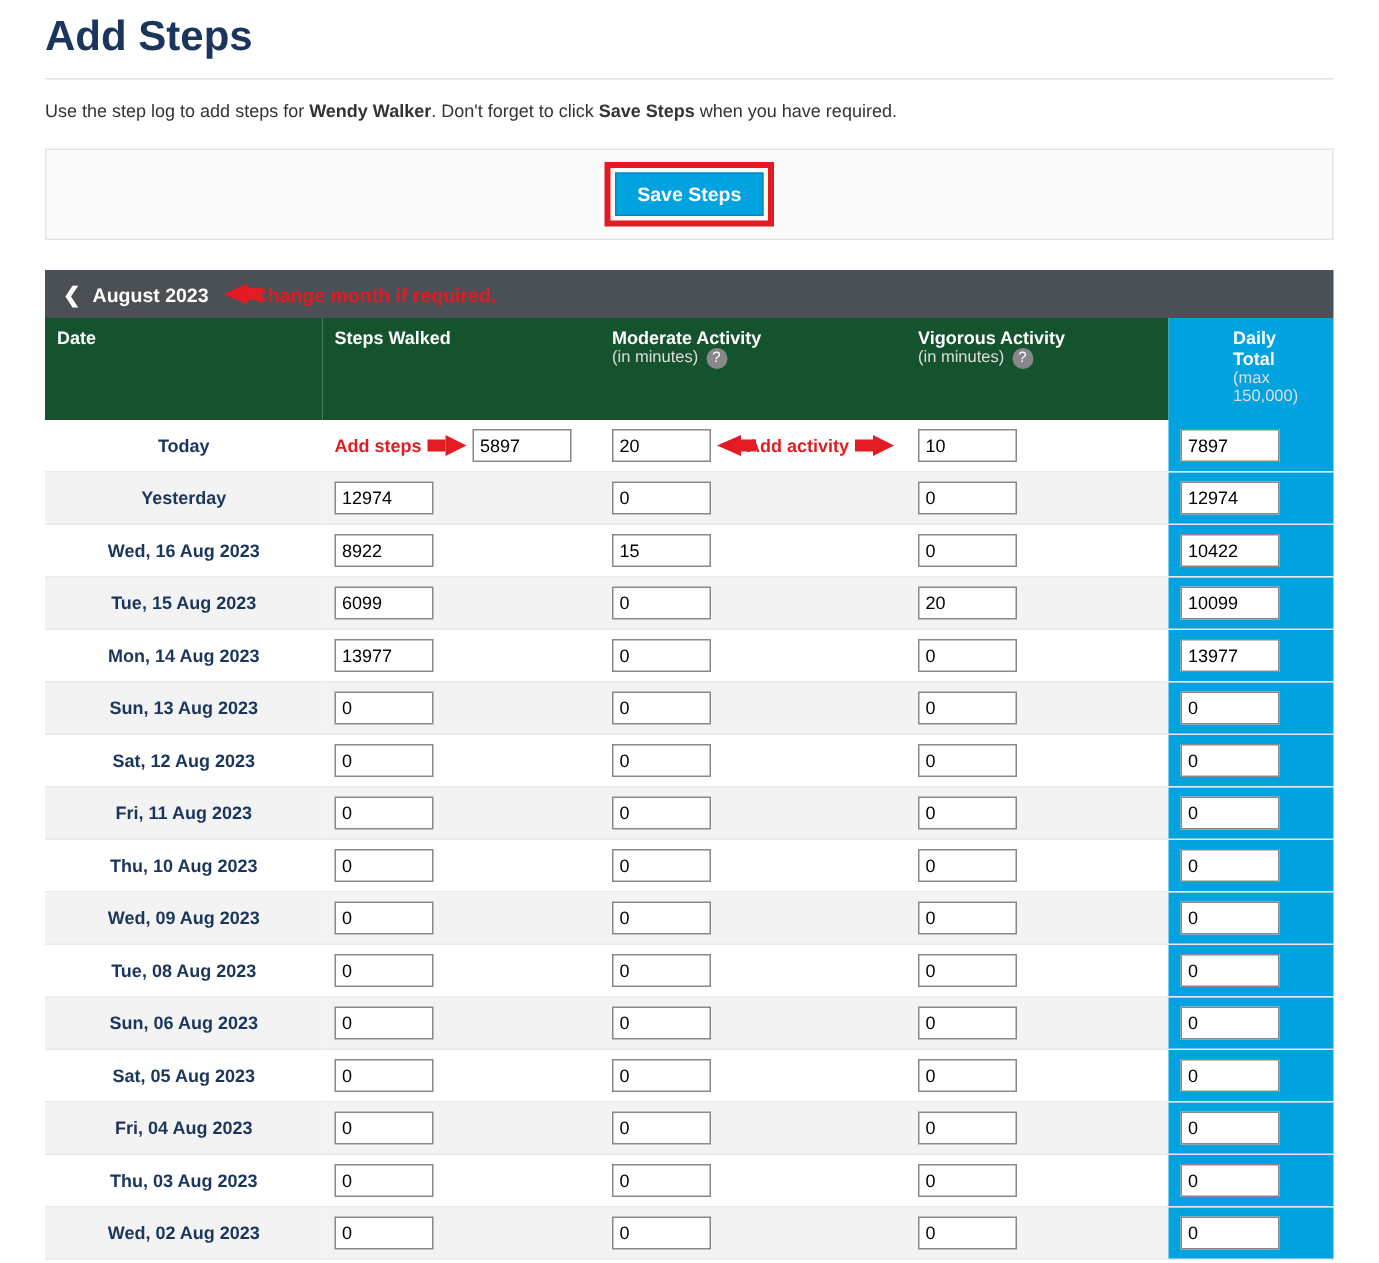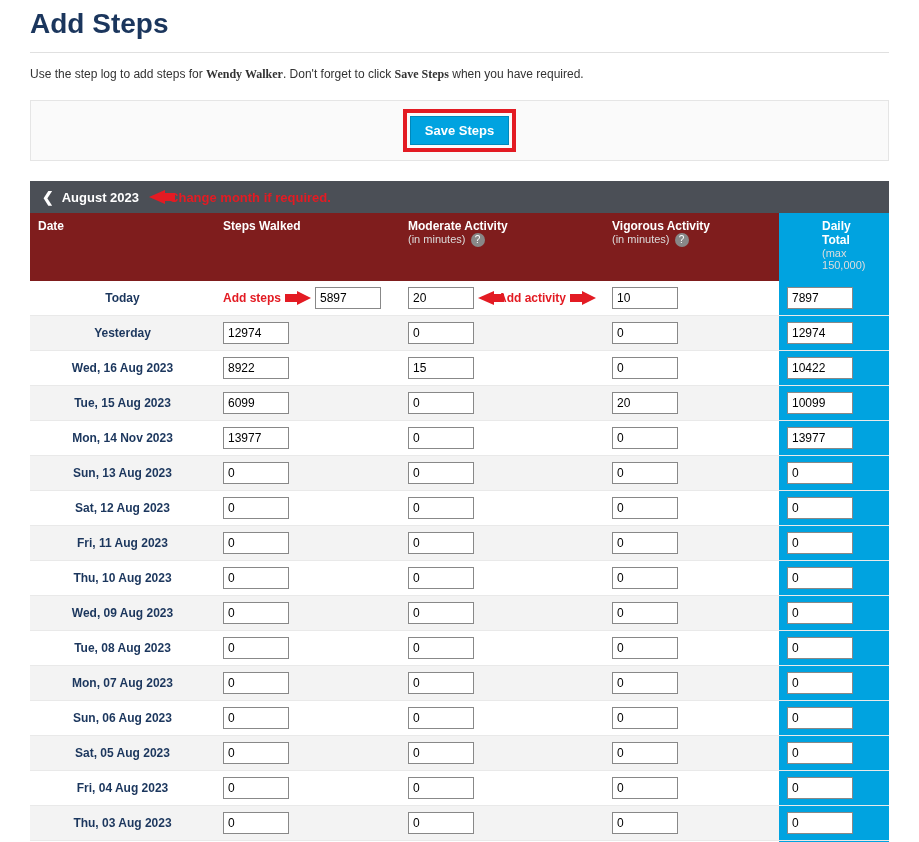--- a/index.html
+++ b/index.html
@@ -1,33 +1,33 @@
 <!DOCTYPE html>
 <html><head>
 <meta charset="utf-8">
 <style>
 * { box-sizing: border-box; margin: 0; padding: 0; }
 body { font-family: Arial, Helvetica, sans-serif; font-size: 13px; color: #333; padding: 0 30px 30px; width: 919px; }
 .page-title { font-size: 28px; font-weight: bold; color: #1b365d; padding: 8px 0 12px; }
 hr.sep { border: none; border-top: 1px solid #e0e0e0; margin-bottom: 14px; }
 .intro { color: #333; margin-bottom: 18px; font-size: 12px; }
-.intro strong { font-weight: bold; font-family: Liberation Serif, serif; }
+.intro strong { font-weight: bold; }
 .save-bar { background: #fafafa; border: 1px solid #e5e5e5; padding: 8px 0; display: flex; justify-content: center; margin-bottom: 20px; }
 .save-highlight { border: 4px solid #e31b23; padding: 3px; display: inline-block; }
 .save-btn { background: #00a3e0; color: #fff; border: 1px solid #0088bb; padding: 6px 14px; font-weight: bold; font-size: 13px; cursor: pointer; }
 
 .month-bar { background: #4b4f56; color: #fff; padding: 8px 12px; display: flex; align-items: center; gap: 8px; }
 .month-bar .chev { font-weight: bold; cursor: pointer; font-size: 14px; }
 .month-bar .month { font-weight: bold; font-size: 13px; }
 .month-annot { color: #e31b23; font-weight: bold; font-size: 13px; display: flex; align-items: center; gap: 4px; margin-left: 2px; }
 .arrow-left-red { width: 0; height: 0; border-top: 7px solid transparent; border-bottom: 7px solid transparent; border-right: 16px solid #e31b23; position: relative; }
 .arrow-left-red::after { content: ""; position: absolute; left: 16px; top: -4px; width: 10px; height: 8px; background: #e31b23; }
 
 table.steps { width: 100%; border-collapse: collapse; }
-table.steps th { background: #7f1d1d; color: #fff; text-align: left; padding: 6px 8px 10px; font-weight: bold; font-size: 12px; vertical-align: top; }
+table.steps th { background: #14532d; color: #fff; text-align: left; padding: 6px 8px 10px; font-weight: bold; font-size: 12px; vertical-align: top; }
 table.steps th .sub { display: block; font-weight: normal; font-size: 11px; color: #ddd; }
 table.steps th.total { background: #00a3e0; padding-left: 43px; }
 table.steps th .help { display: inline-block; background: #888; color: #fff; border-radius: 50%; width: 14px; height: 14px; text-align: center; line-height: 14px; font-size: 10px; margin-left: 2px; }
 table.steps td { padding: 6px 8px; border-bottom: 1px solid #e9e9e9; font-size: 12px; vertical-align: middle; }
 table.steps tr:nth-child(even) td { background: #f3f3f3; }
 table.steps tr:nth-child(odd) td { background: #fff; }
 table.steps td.date { color: #1b365d; font-weight: 600; width: 180px; text-align: center; }
 table.steps td.total-cell { background: #00a3e0 !important; }
 col.c-date { width: 185px; }
 col.c-steps { width: 185px; }
@@ -160,21 +160,21 @@
         </td>
         <td>
           <div class="cell-wrap">
             <input class="field" value="0" style="">
           </div>
         </td>
         <td><input class="field" value="20" style=""></td>
         <td class="total-cell"><input class="field" value="10099" style=""></td>
       </tr>
       <tr>
-        <td class="date">Mon, 14 Nov 2023</td>
+        <td class="date">Mon, 14 Aug 2023</td>
         <td>
           <div class="cell-wrap">
             <input class="field" value="13977" style="">
           </div>
         </td>
         <td>
           <div class="cell-wrap">
             <input class="field" value="0" style="">
           </div>
         </td>
@@ -251,35 +251,20 @@
         <td>
           <div class="cell-wrap">
             <input class="field" value="0" style="">
           </div>
         </td>
         <td><input class="field" value="0" style=""></td>
         <td class="total-cell"><input class="field" value="0" style=""></td>
       </tr>
       <tr>
         <td class="date">Tue, 08 Aug 2023</td>
-        <td>
-          <div class="cell-wrap">
-            <input class="field" value="0" style="">
-          </div>
-        </td>
-        <td>
-          <div class="cell-wrap">
-            <input class="field" value="0" style="">
-          </div>
-        </td>
-        <td><input class="field" value="0" style=""></td>
-        <td class="total-cell"><input class="field" value="0" style=""></td>
-      </tr>
-      <tr>
-        <td class="date">Mon, 07 Aug 2023</td>
         <td>
           <div class="cell-wrap">
             <input class="field" value="0" style="">
           </div>
         </td>
         <td>
           <div class="cell-wrap">
             <input class="field" value="0" style="">
           </div>
         </td>

